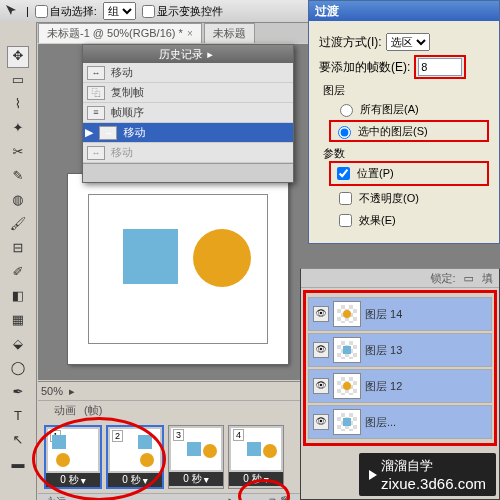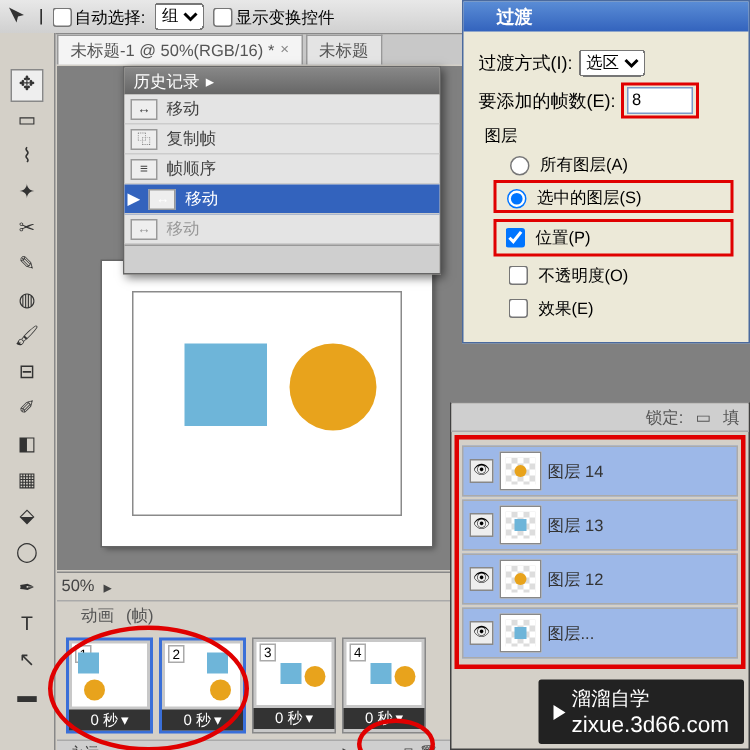--- a/index.html
+++ b/index.html
@@ -14,30 +14,30 @@
 .close-x{color:#888;font-size:10px}
 .left-tools{position:absolute;left:0;top:22px;width:36px;bottom:0;background:#d4d0c8;border-right:1px solid #888;padding-top:22px}
 .tool{width:20px;height:20px;margin:2px auto;display:block;border:1px solid transparent;text-align:center;line-height:18px;font-size:13px;color:#333}
 .tool.sel2{border:1px solid #888;background:#eee}
 .canvas-area{position:absolute;left:38px;top:44px;right:0;bottom:120px;background:#808080;overflow:hidden}
 .canvas{position:absolute;left:30px;top:130px;width:220px;height:190px;background:#fff;box-shadow:0 0 0 1px #666,2px 2px 4px rgba(0,0,0,.4)}
 .grey-frame{position:absolute;left:20px;top:20px;right:20px;bottom:20px;border:1px solid #8a8a8a}
 .sq{position:absolute;left:55px;top:55px;width:55px;height:55px;background:#6eb5d9}
 .circ{position:absolute;left:125px;top:55px;width:58px;height:58px;border-radius:50%;background:#e8a31c}
 .history{position:absolute;left:82px;top:44px;width:210px;background:#d4d0c8;border:1px solid #666;box-shadow:2px 2px 6px rgba(0,0,0,.5);z-index:5}
-.panel-hdr{height:18px;background:linear-gradient(#888,#666);color:#fff;font-size:11px;padding:0 6px;display:flex;align-items:center;justify-content:flex-start}
+.panel-hdr{height:18px;background:linear-gradient(#888,#666);color:#fff;font-size:11px;padding:0 6px;display:flex;align-items:center;justify-content:center}
 .hclose{width:14px;text-align:center}
 .hlist{background:#e4e4e4}
 .hitem{display:flex;align-items:center;padding:2px 4px;gap:6px;border-bottom:1px solid #ccc;font-size:11px;color:#444}
 .hitem.hilite{background:#3363bd;color:#fff}
 .hitem.dim{color:#999}
 .hicon{width:16px;height:12px;border:1px solid #999;background:#eee;font-size:9px;text-align:center}
 .hbot{height:18px;background:#cfcfcf;border-top:1px solid #999}
 .dlg{position:absolute;right:0;top:0;width:190px;background:#ece9d8;border:1px solid #4a6a9e;z-index:10;font-size:12px}
-.dlg-title{height:20px;background:linear-gradient(#5a8dd6,#3363bd);color:#fff;padding:0 22px;display:flex;align-items:center;font-weight:bold;font-size:12px}
+.dlg-title{height:20px;background:linear-gradient(#5a8dd6,#3363bd);color:#fff;padding:0 6px;display:flex;align-items:center;font-weight:bold;font-size:12px}
 .dlg-body{padding:8px 10px 10px 10px}
 .row{display:flex;align-items:center;margin:4px 0;gap:4px}
 .inp{width:38px;height:16px;border:1px solid #7a9ac9;font-size:11px;padding:0 2px}
 .redbox{border:2px solid #e00000;padding:1px 2px;display:inline-block}
 .fs{margin:4px 0 2px 6px}
 .fs-title{font-size:11px;margin-left:-2px}
 .radio,.cb{display:flex;align-items:center;gap:4px;margin:3px 0 3px 10px;font-size:11px}
 .tl-area{position:absolute;left:38px;bottom:0;right:200px;height:118px;background:#d4d0c8;border-top:1px solid #888}
 .tl-top{height:18px;display:flex;align-items:center;padding:0 3px;gap:6px;border-bottom:1px solid #aaa;font-size:11px;color:#444}
 .tl-tabs{height:16px;display:flex;gap:8px;padding:2px 16px;font-size:11px;color:#555}
@@ -174,20 +174,21 @@
           <span>所有图层(A)</span>
         </label>
       <span class="redbox" style="display:block;margin-left:4px">
           <label class="radio" style="margin:0">
             <input type="radio" name="lay" checked="" style="">
             <span>选中的图层(S)</span>
           </label>
         </span>
     </div>
     <div class="fs">
+      <div class="fs-title">参数</div>
       <span class="redbox" style="display:block;margin-left:4px">
           <label class="cb" style="margin:0">
             <input type="checkbox" checked="" style="">
             <span>位置(P)</span>
           </label>
         </span>
       <label class="cb">
           <input type="checkbox" style="">
           <span>不透明度(O)</span>
         </label>

